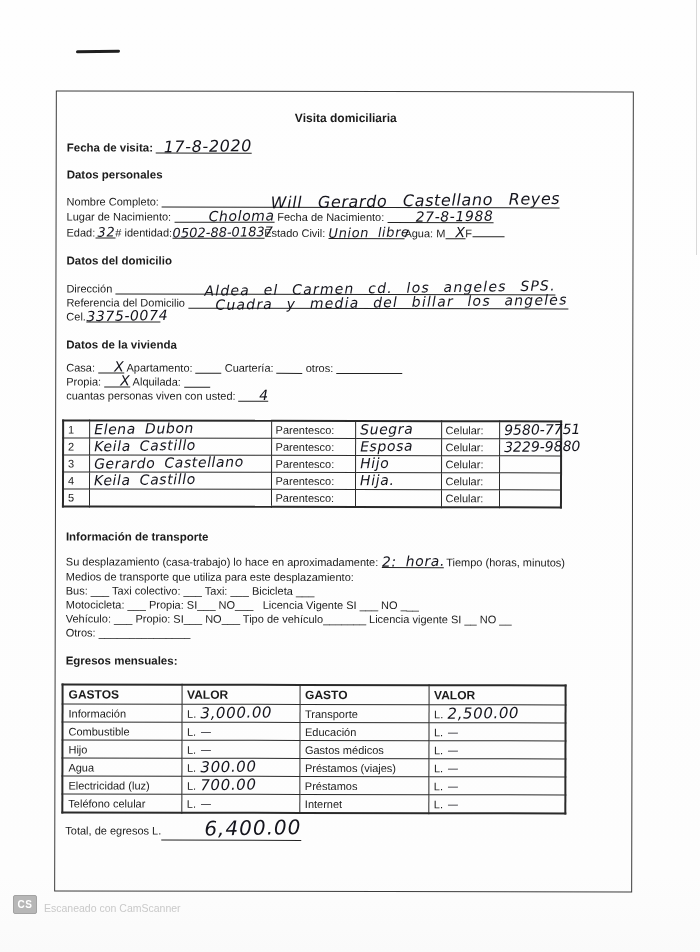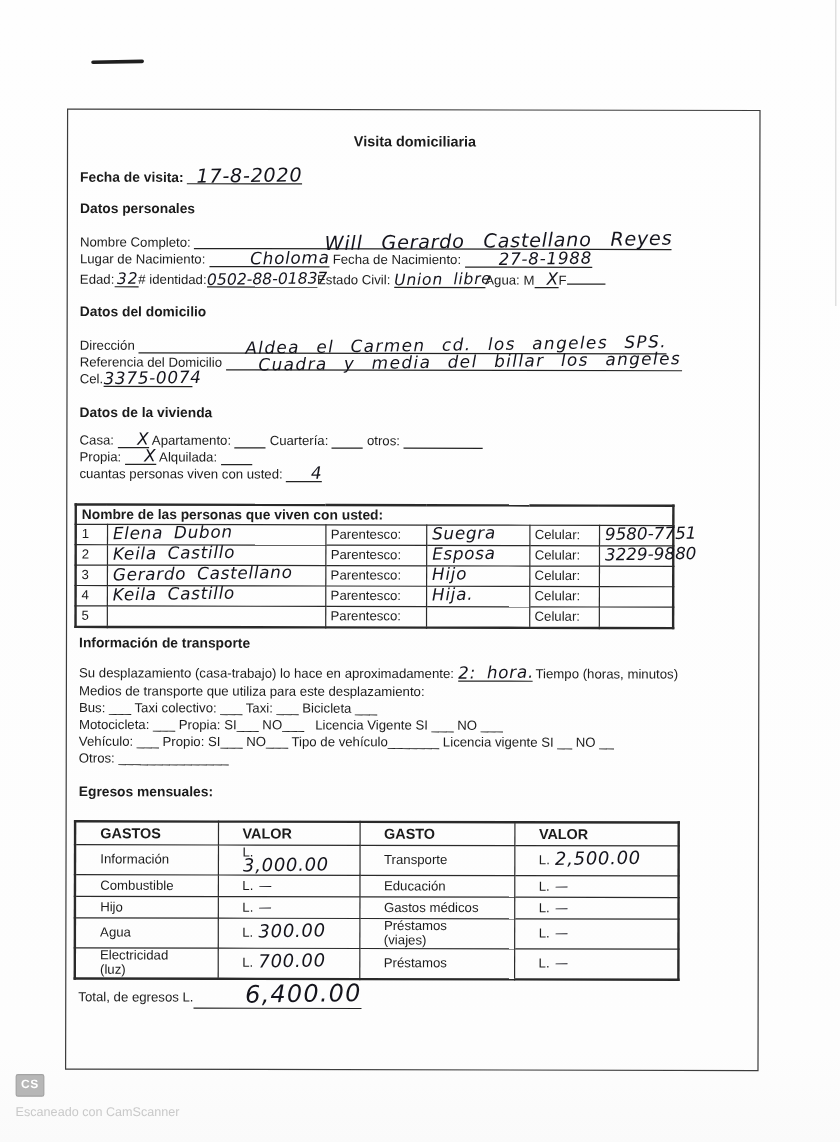--- a/index.html
+++ b/index.html
@@ -42,26 +42,26 @@
     text-align:right;vertical-align:baseline;height:11px;
   }
   .blank .hw{margin-bottom:-2px;}
 
   
   table{border-collapse:collapse;table-layout:fixed;}
   .people-table{position:absolute;left:6px;top:328px;width:498px;border:2px solid #2a2a2a;}
   .people-table td{border:1.2px solid #2a2a2a;font-size:11px;padding:0 4px;height:16px;overflow:visible;}
   .people-table .tbl-title td{font-weight:bold;font-size:11.5px;height:15px;}
   .expense-table{position:absolute;left:6px;top:592px;width:503px;border:2px solid #2a2a2a;}
-  .expense-table td{border:1.2px solid #2a2a2a;font-size:11px;padding:0 20px;height:17px;overflow:visible;}
+  .expense-table td{border:1.2px solid #2a2a2a;font-size:11px;padding:0 5px;height:17px;overflow:visible;}
   .expense-table .hdr td{font-weight:bold;font-size:12px;height:18px;}
   .money .cur{font-size:11px;margin-right:4px;}
 
   
-  .watermark{position:absolute;left:13px;top:895px;display:flex;align-items:flex-start;gap:7px;flex-direction:column;}
+  .watermark{position:absolute;left:13px;top:895px;display:flex;align-items:flex-end;gap:7px;}
   .cs-badge{
     display:inline-flex;align-items:center;justify-content:center;
     width:22px;height:17px;background:#b7b7b7;border:1px solid #a3a3a3;border-radius:2px;
     color:#ffffff;font-size:10px;font-weight:bold;letter-spacing:0.5px;
   }
   .cs-text{color:#c9c9c9;font-size:10.5px;}
 </style>
 </head>
 <body>
 
@@ -141,23 +141,20 @@
     <table class="people-table">
       <colgroup>
           <col style="width:26px;">
           <col style="width:182px;">
           <col style="width:84px;">
           <col style="width:86px;">
           <col style="width:58px;">
           <col style="width:62px;">
         </colgroup>
       <tbody>
-          <tr class="tbl-title">
-            <td colspan="6">Nombre de las personas que viven con usted:</td>
-          </tr>
       <tr>
         <td>1</td>
         <td><span class="hw hw-md">Elena Dubon</span></td>
         <td>Parentesco:</td>
         <td><span class="hw hw-md">Suegra</span></td>
         <td>Celular:</td>
         <td><span class="hw hw-md" style="letter-spacing:0;">9580-7751</span></td>
       </tr>
       <tr>
         <td>2</td>
@@ -247,20 +244,26 @@
         <td class="money"><span class="cur">L.</span><span class="hw" style="font-size:15px;">300.00</span></td>
         <td>Préstamos (viajes)</td>
         <td class="money"><span class="cur">L.</span><span class="hw">—</span></td>
       </tr>
       <tr>
         <td>Electricidad (luz)</td>
         <td class="money"><span class="cur">L.</span><span class="hw" style="font-size:15px;">700.00</span></td>
         <td>Préstamos</td>
         <td class="money"><span class="cur">L.</span><span class="hw">—</span></td>
       </tr>
+      <tr>
+        <td>Teléfono celular</td>
+        <td class="money"><span class="cur">L.</span><span class="hw">—</span></td>
+        <td>Internet</td>
+        <td class="money"><span class="cur">L.</span><span class="hw">—</span></td>
+      </tr>
     </tbody>
       </table>
 
     <div class="row" style="top:732px;">
       <span>Total, de egresos L.</span><span class="blank" style="width:140px;height:16px;"><span class="hw hw-xl">6,400.00</span></span>
     </div>
 
   </div>
 
   <div class="watermark">

